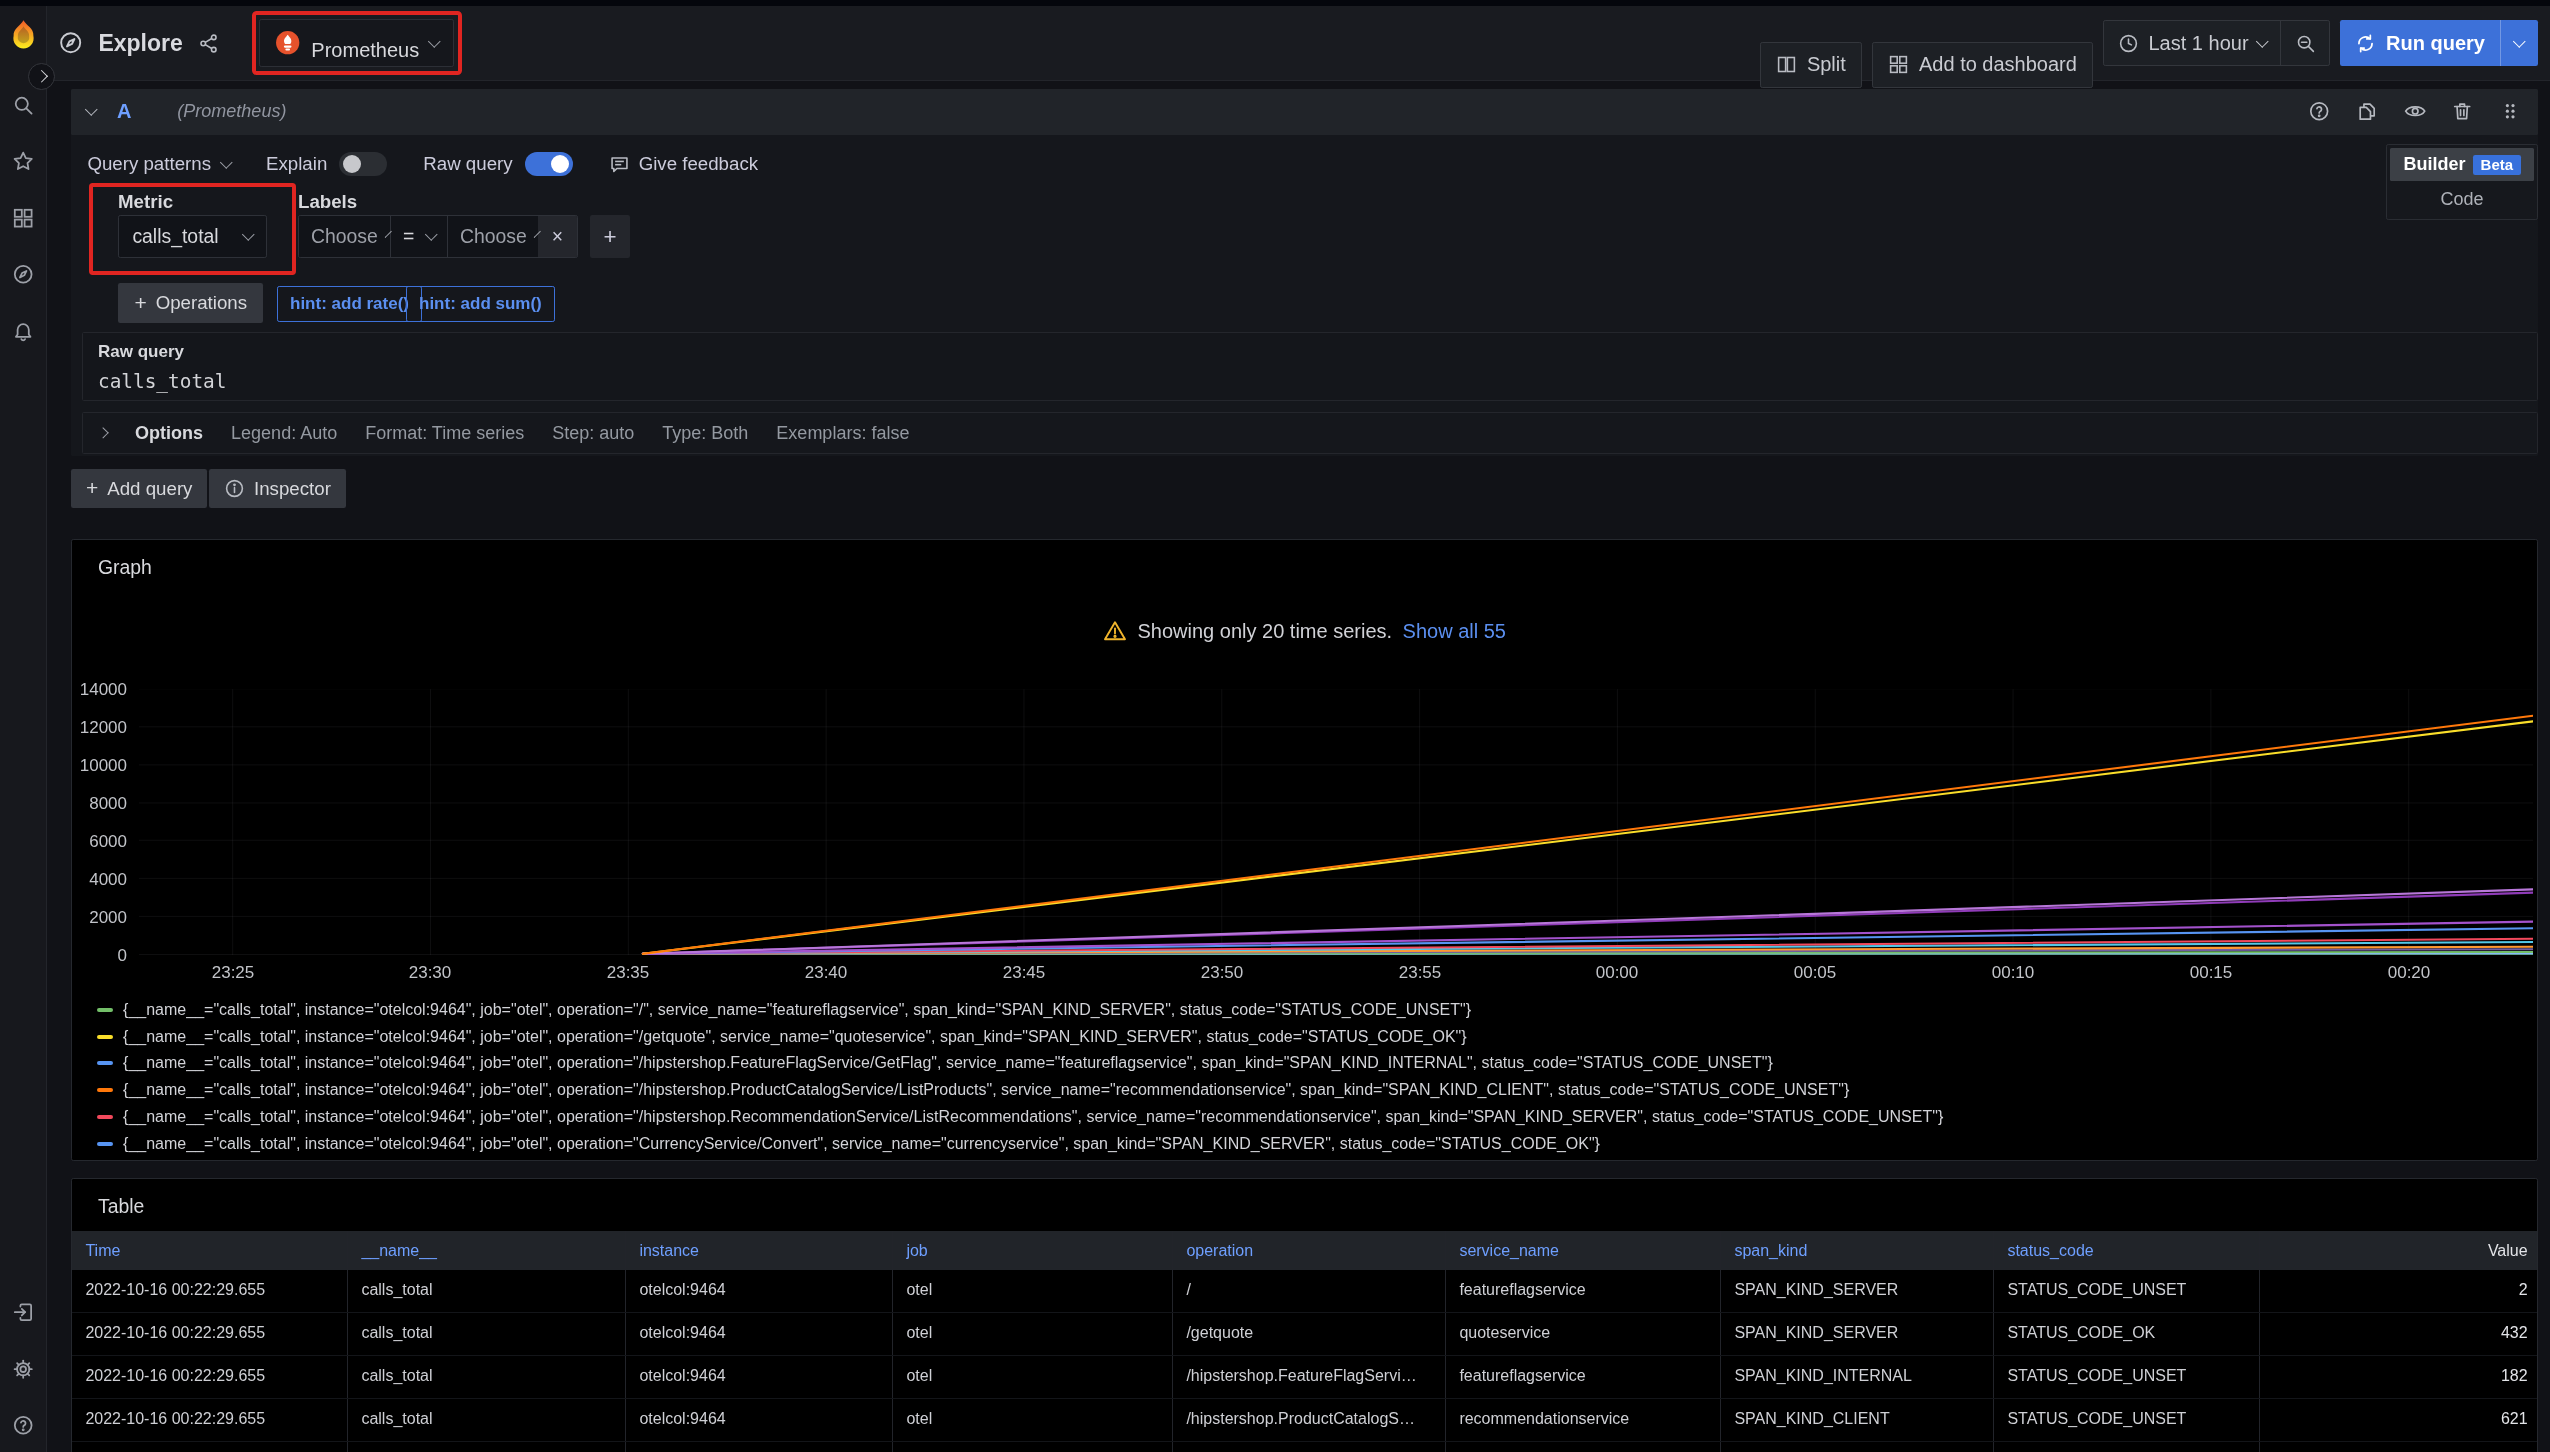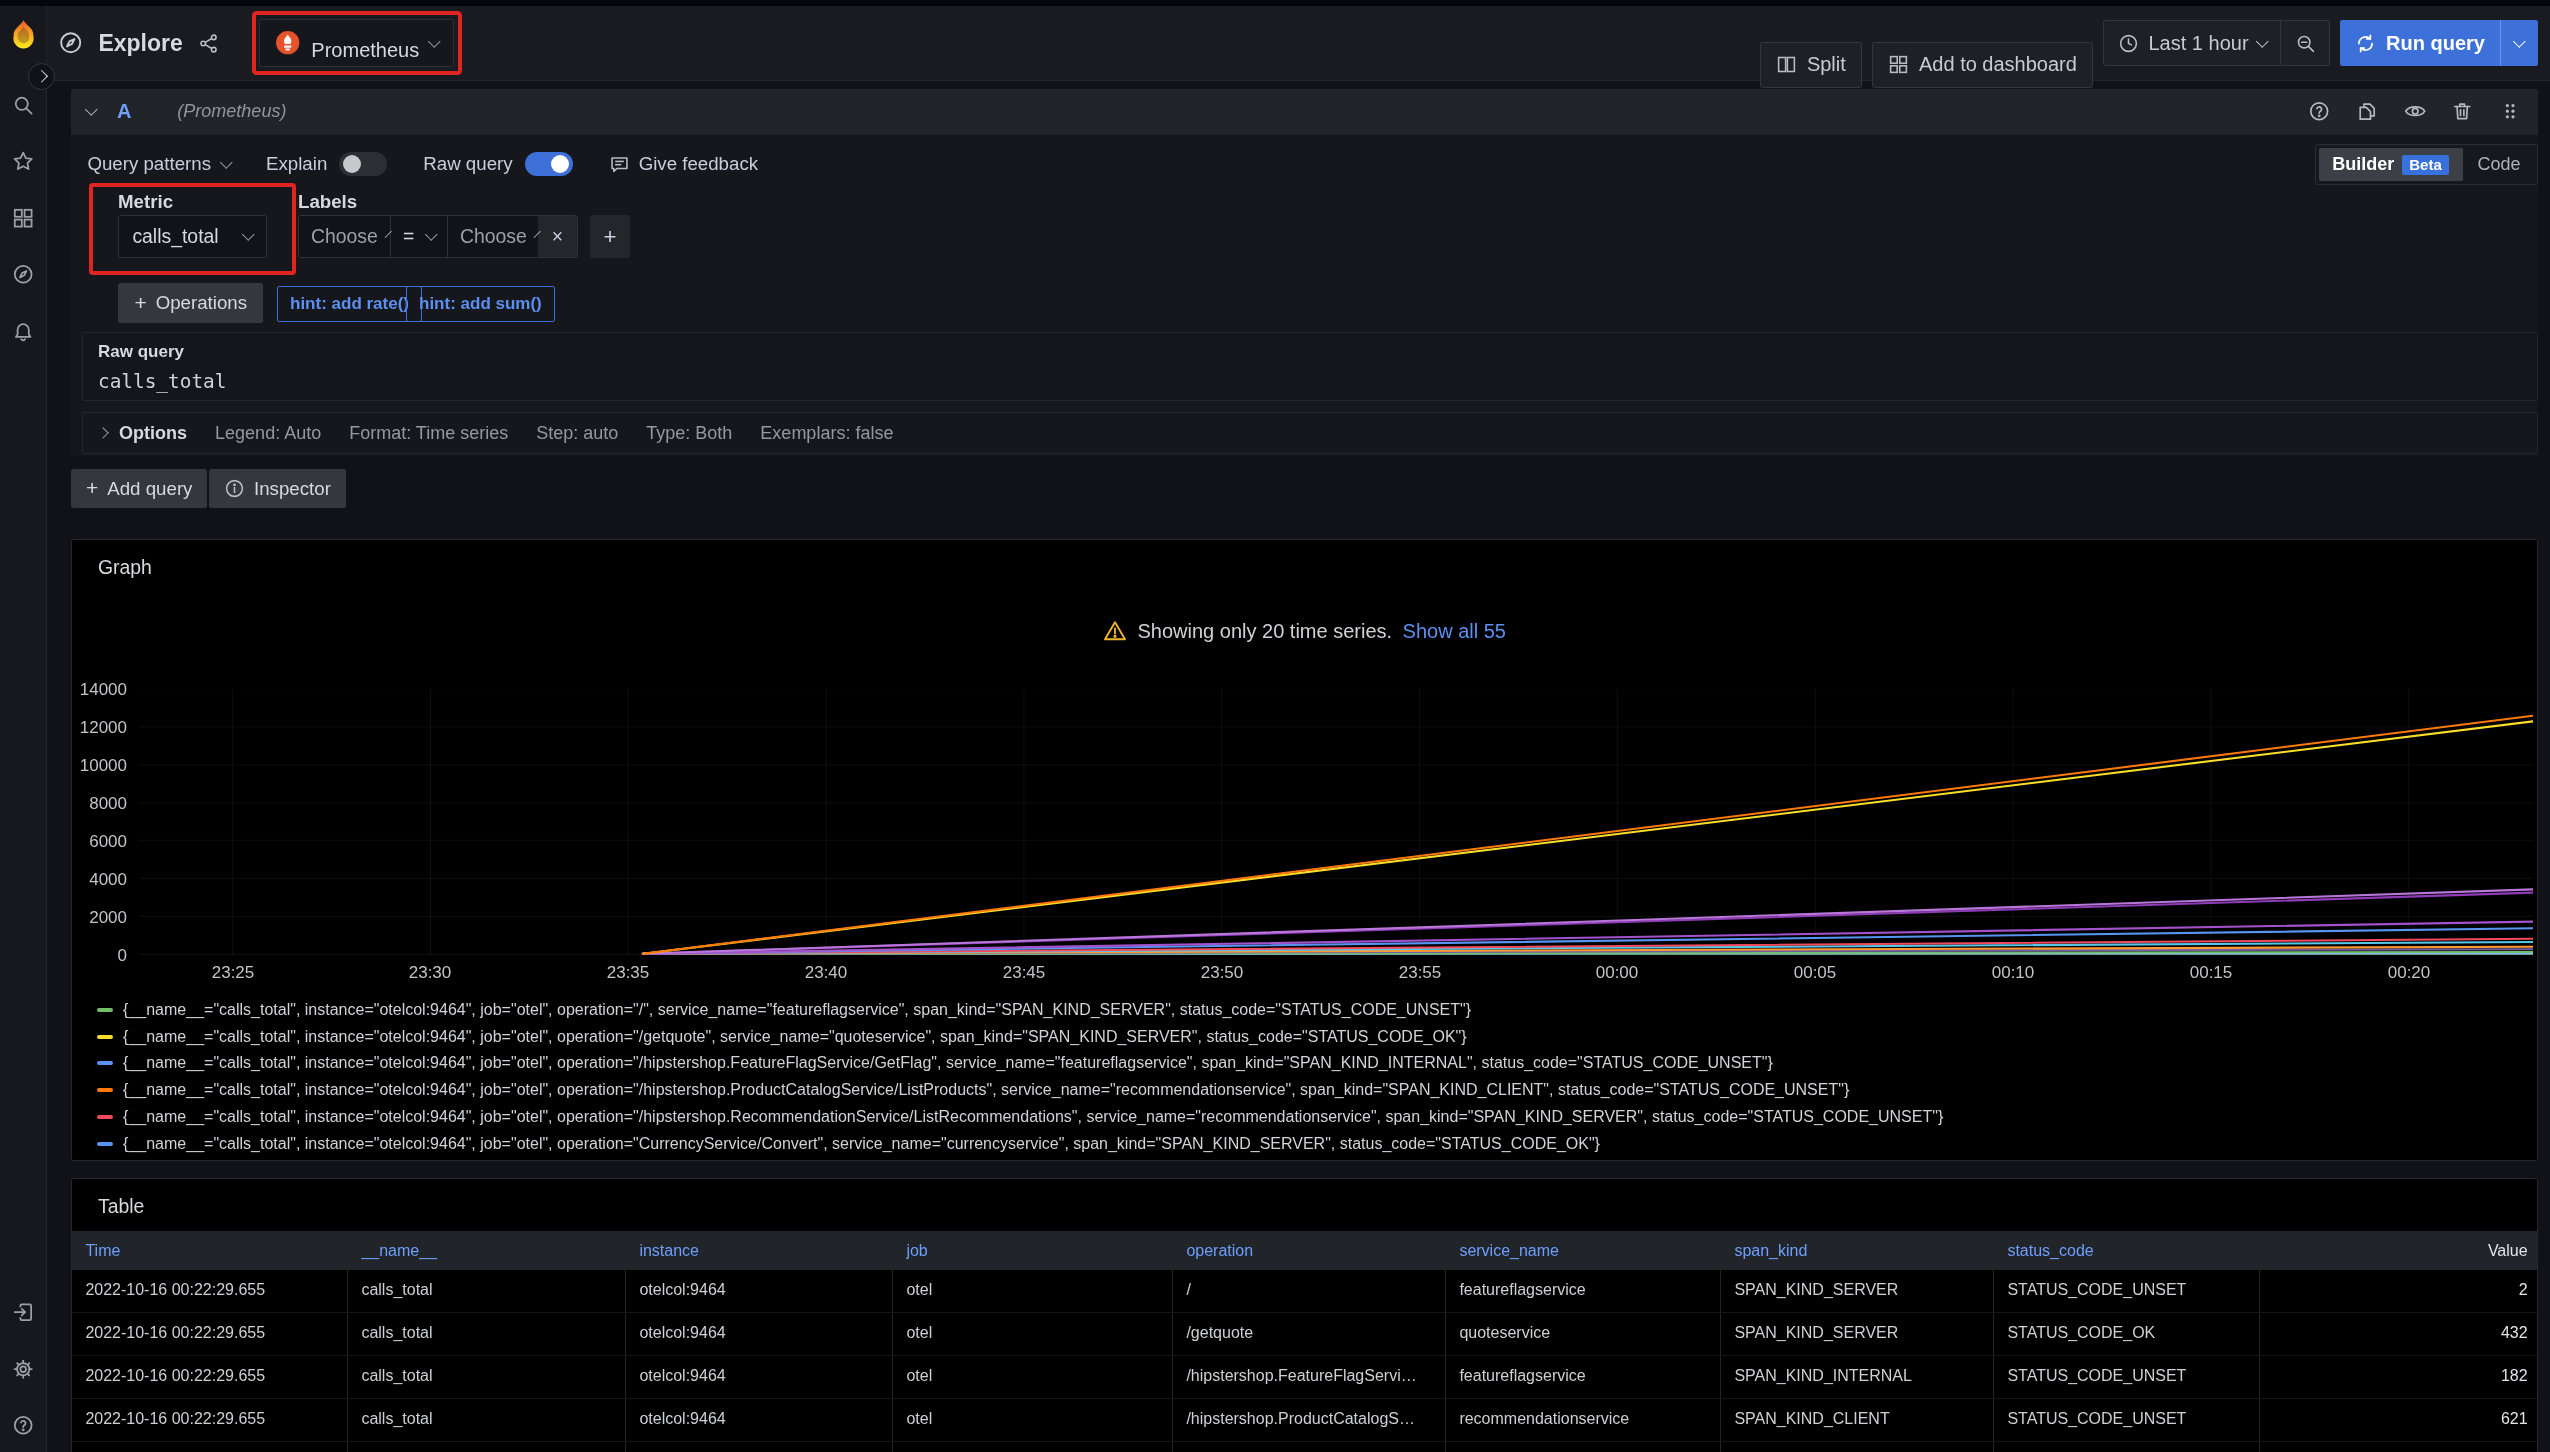--- a/index.html
+++ b/index.html
@@ -64,21 +64,21 @@
   .qp{display:flex;align-items:center;gap:10.5px;font-size:18.7px;color:#ccccdc;cursor:pointer;}
   .tgl-wrap{display:flex;align-items:center;gap:12px;font-size:18.7px;color:#ccccdc;}
   .toggle{width:48px;height:24px;border-radius:12px;position:relative;cursor:pointer;}
   .toggle.off{background:#2b2e33;}
   .toggle.on{background:#3d71d9;}
   .knob{position:absolute;top:3px;width:18px;height:18px;border-radius:50%;}
   .toggle.off .knob{left:3.7px;background:#c7c8cc;}
   .toggle.on .knob{right:3.7px;background:#fff;}
   .feedback{display:flex;align-items:center;gap:9px;font-size:18.7px;color:#ccccdc;cursor:pointer;}
   .seg-group{position:absolute;right:12px;top:63px;display:flex;align-items:center;background:#16181d;
-             border:0.7px solid #2a2d33;border-radius:2.2px;padding:3px;gap:1.5px;}
+             border:0.7px solid #2a2d33;border-radius:2.2px;padding:3px;gap:1.5px;flex-direction:column;}
   .seg{display:flex;align-items:center;gap:7.5px;font-size:18px;padding:6px 13.4px;border-radius:1.5px;cursor:pointer;}
   .seg.active{background:#3c4046;color:#fff;font-weight:600;}
   .seg.idle{color:#aeb1b8;}
   .beta{background:#3871dc;color:#fff;font-size:15px;font-weight:600;padding:1.5px 7.5px;border-radius:2.2px;}
 
   .fld-label{position:absolute;font-size:18.7px;font-weight:600;color:#d8d9dd;}
   .select{position:absolute;height:43px;background:#111318;border:0.7px solid #2e3138;border-radius:2.2px;
           display:flex;align-items:center;padding:0 13.4px;box-sizing:border-box;font-size:19.4px;color:#d8d9dd;
           cursor:pointer;}
   .select .chev{margin-left:auto;color:#9da0a8;}
@@ -96,21 +96,21 @@
            display:flex;align-items:center;gap:9px;font-size:18.7px;color:#d8d9dd;cursor:pointer;}
   .plus::before{content:"+";font-size:21px;line-height:1;}
   .hint-btn{position:absolute;top:205px;height:36px;padding:0 12px;border:0.7px solid #3d71d9;border-radius:2.2px;
             display:flex;align-items:center;font-size:17px;font-weight:600;color:#5b8ff0;cursor:pointer;box-sizing:border-box;}
   .rawq{position:absolute;left:36px;right:12px;top:251px;height:69px;background:#14161b;border:0.7px solid #24262c;
         border-radius:1.5px;box-sizing:border-box;padding:9px 15px;}
   .rawq-label{font-size:17px;font-weight:600;color:#d8d9dd;}
   .rawq-text{font-family:"DejaVu Sans Mono",monospace;font-size:19.4px;color:#d3d4d8;margin-top:7.5px;}
   .opts{position:absolute;left:36px;right:12px;top:331px;height:42px;border:0.7px solid #24262c;border-radius:1.5px;
         display:flex;align-items:center;gap:28px;padding:0 16.4px;box-sizing:border-box;font-size:18px;color:#9499a1;}
-  .opts-title{display:flex;align-items:center;gap:12px;color:#d8d9dd;font-weight:600;cursor:pointer;}
+  .opts-title{display:flex;align-items:center;gap:28px;color:#d8d9dd;font-weight:600;cursor:pointer;}
   .sec-btn{position:absolute;top:388px;height:39px;background:#34373e;border-radius:2.2px;display:flex;
            align-items:center;gap:9px;padding:0 15px;font-size:18.7px;color:#d8d9dd;cursor:pointer;box-sizing:border-box;}
 
   
   .panel{position:absolute;left:25px;right:12px;background:#000000;border:0.7px solid #25282e;border-radius:2.2px;box-sizing:border-box;}
   .graph-panel{top:458px;height:622px;overflow:hidden;}
   .panel-title{position:absolute;left:26px;top:16.4px;font-size:19.4px;font-weight:500;color:#d8d9dd;}
   .mode-group{position:absolute;right:9px;top:10.5px;display:flex;align-items:center;background:#101216;
               border:0.7px solid #2c2f36;border-radius:2.2px;padding:2.2px;gap:1.5px;}
   .gmode{font-size:18px;font-weight:500;color:#9ca1a8;padding:5.2px 12px;border-radius:1.5px;cursor:pointer;white-space:nowrap;}

